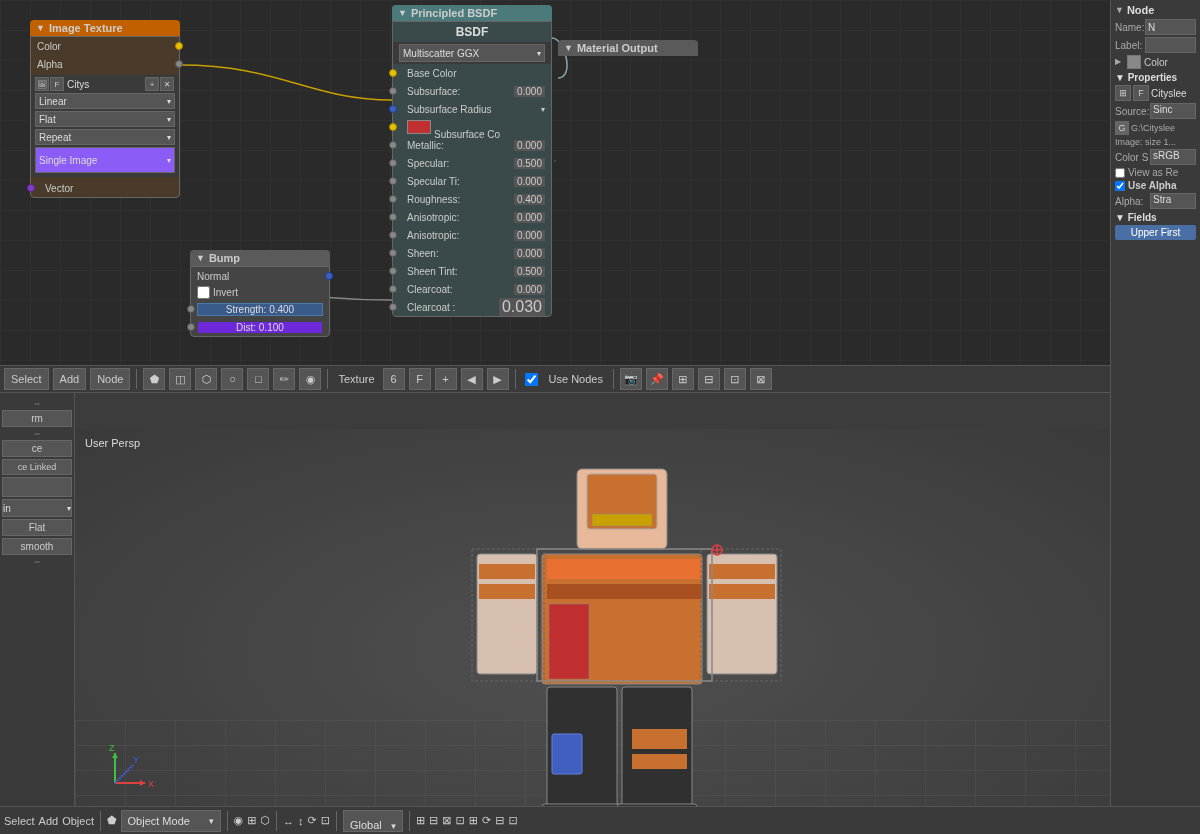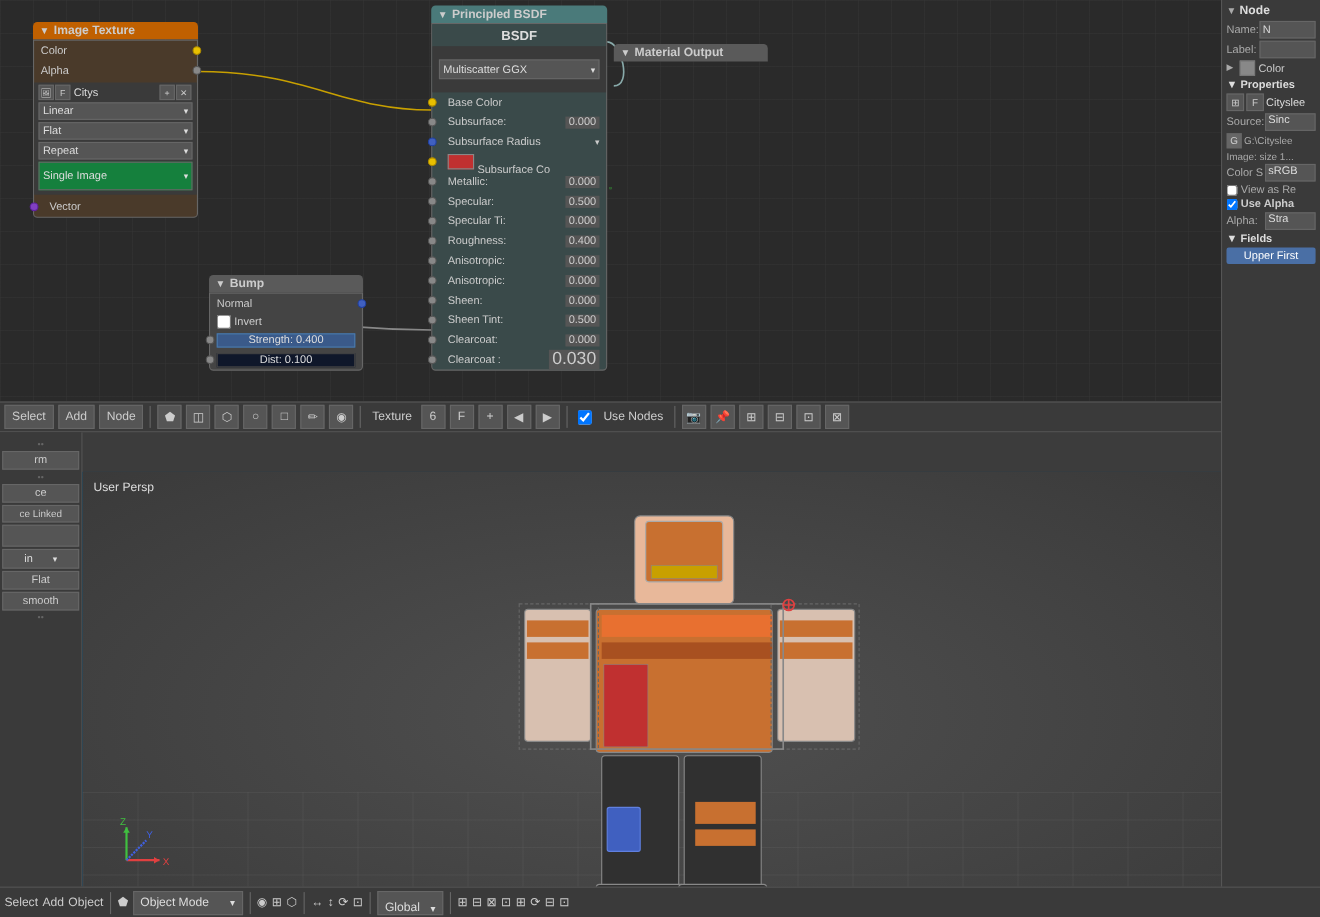--- a/index.html
+++ b/index.html
@@ -534,21 +534,21 @@
     .bsdf-title {
       text-align: center;
       font-size: 12px;
       font-weight: bold;
       color: #ddd;
       padding: 3px;
       background: #3a4a4a;
     }
 
     .bsdf-dropdown-row {
-      padding: 12px 6px;
+      padding: 2px 6px;
       background: #3a3a3a;
     }
 
     
     .axis-arrow {
       position: absolute;
       bottom: 75px;
       left: 30px;
     }
   </style>
@@ -601,21 +601,21 @@
         <div class="dropdown" style="background:#555;border:1px solid #666;color:#ddd;font-size:10px;padding:0 3px;height:16px;display:flex;align-items:center;margin-bottom:2px;">
           <span>Flat</span>
           <span style="margin-left:auto;font-size:8px;">▾</span>
         </div>
 
         <div class="dropdown" style="background:#555;border:1px solid #666;color:#ddd;font-size:10px;padding:0 3px;height:16px;display:flex;align-items:center;margin-bottom:2px;">
           <span>Repeat</span>
           <span style="margin-left:auto;font-size:8px;">▾</span>
         </div>
 
-        <div class="dropdown" style="background:#15803d;border:1px solid #666;color:#ddd;font-size:10px;padding:12px 3px;height:16px;display:flex;align-items:center;margin-bottom:2px;">
+        <div class="dropdown" style="background:#8b5cf6;border:1px solid #666;color:#ddd;font-size:10px;padding:12px 3px;height:16px;display:flex;align-items:center;margin-bottom:2px;">
           <span>Single Image</span>
           <span style="margin-left:auto;font-size:8px;">▾</span>
         </div>
       </div>
 
       <div class="node-row">
         <span class="socket socket-left socket-purple"></span>
         <span style="padding-left:8px;">Vector</span>
       </div>
     </div>
@@ -751,21 +751,21 @@
 
       <div class="node-row">
         <span class="socket socket-left socket-gray"></span>
         <span style="padding:0 4px;background:#3a5a8a;border:1px solid #4a7aaa;color:#ddd;font-size:10px;flex:1;text-align:center;">
           Strength: 0.400
         </span>
       </div>
 
       <div class="node-row">
         <span class="socket socket-left socket-gray"></span>
-        <span style="padding:0 4px;background:#0f172a;border:1px solid #444;color:#ddd;font-size:10px;flex:1;text-align:center;">
+        <span style="padding:0 4px;background:#6d28d9;border:1px solid #444;color:#ddd;font-size:10px;flex:1;text-align:center;">
           Dist: 0.100
         </span>
       </div>
     </div>
   </div>
 </div>
 
 <div class="toolbar">
   <div class="tool-btn">Select</div>
   <div class="tool-btn">Add</div>
@@ -878,21 +878,21 @@
 </div>
 
 <div class="left-panel">
   <div class="separator-dots">••</div>
   <div class="panel-btn">rm</div>
   <div class="separator-dots">••</div>
   <div class="panel-btn">ce</div>
   <div class="panel-btn" style="font-size:9px;">ce Linked</div>
   <div style="height:20px;background:#555;border:1px solid #666;margin-bottom:2px;"></div>
   <div style="display:flex;align-items:center;margin-bottom:2px;">
-    <div style="flex:1;background:#555;border:1px solid #666;height:18px;font-size:10px;color:#ddd;padding:0 19px;display:flex;align-items:center;">
+    <div style="flex:1;background:#555;border:1px solid #666;height:18px;font-size:10px;color:#ddd;padding:0 0;display:flex;align-items:center;">
       in
       <span style="margin-left:auto;font-size:8px;">▾</span>
     </div>
   </div>
   <div class="panel-btn">Flat</div>
   <div class="panel-btn">smooth</div>
   <div class="separator-dots">••</div>
 </div>
 
 <div class="viewport">

